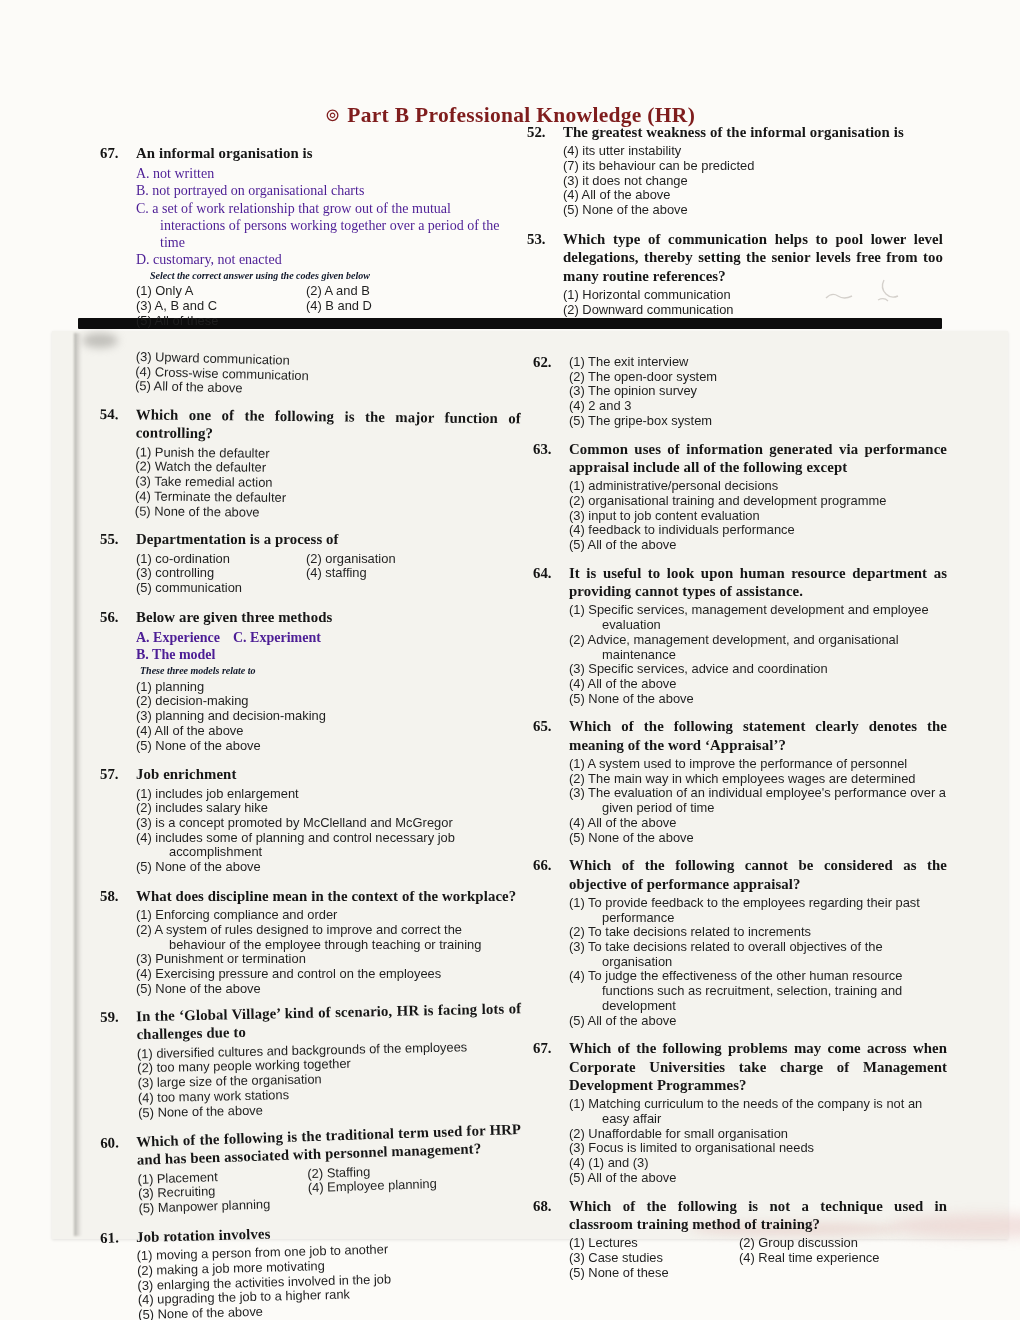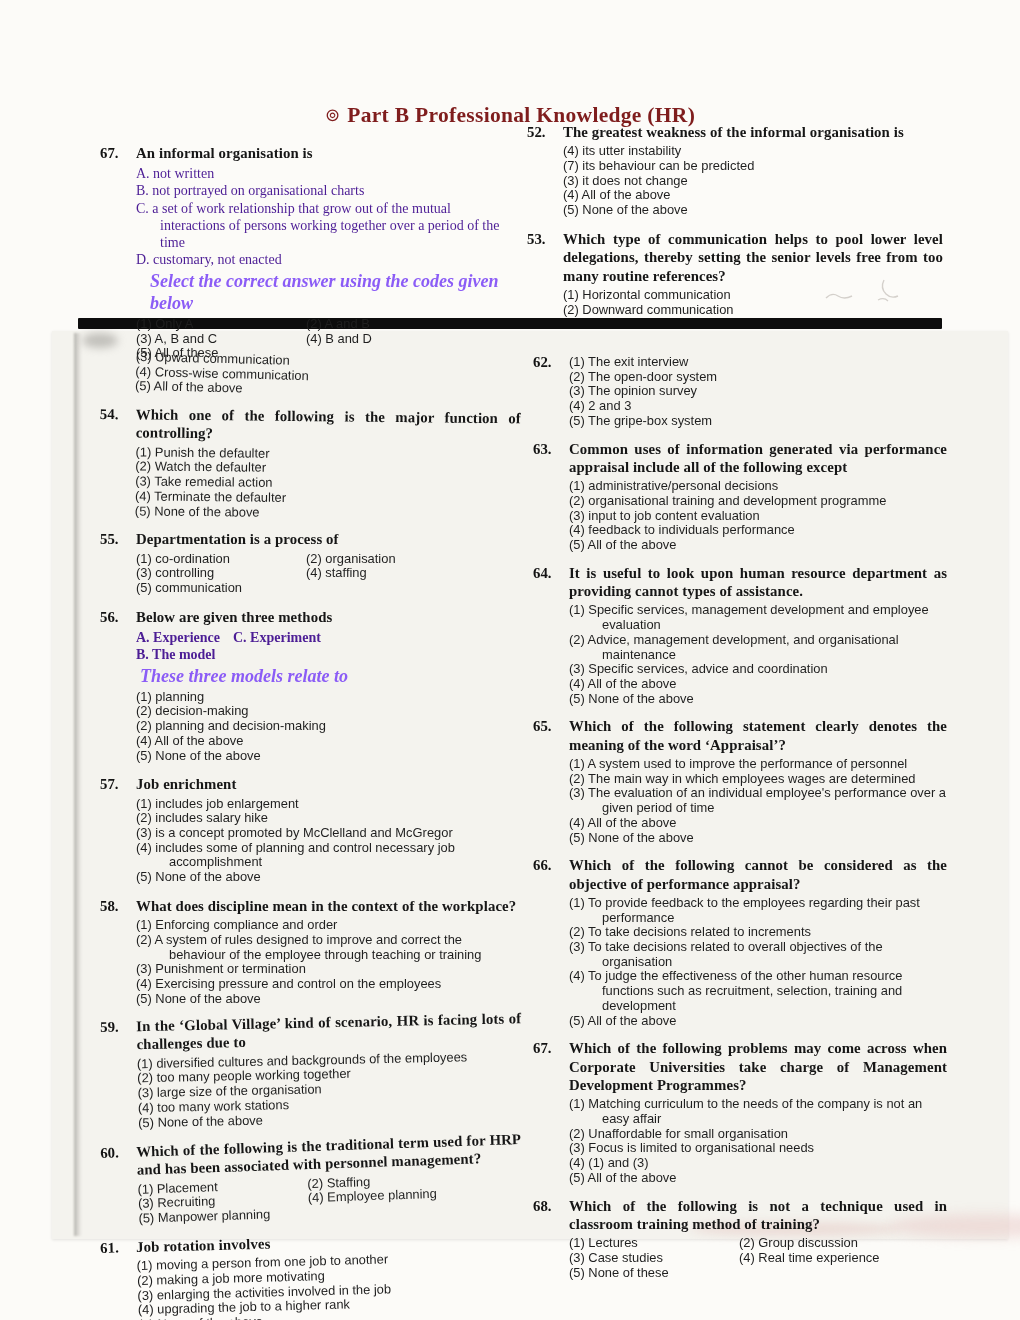--- a/index.html
+++ b/index.html
@@ -48,21 +48,21 @@
     font-size:14.8px; line-height:1.24; color:#131313; }
   .qbody { flex:1; min-width:0; }
   .stem { margin:0 0 3px; font-family:"Liberation Serif", serif; font-weight:700;
     font-size:14.8px; line-height:1.24; text-align:justify; color:#161616; letter-spacing:.1px; }
   .lettered { margin:0; padding-left:24px; text-indent:-24px;
     font-family:Liberation Serif, serif; font-weight:400; font-size:14px; line-height:1.22; color:#4c1d95; }
   .q51-c { max-width:372px; }
   .lettered-grid { display:grid; grid-template-columns:97px 1fr; }
   .lettered-grid .lettered { padding-left:0; text-indent:0; font-weight:700; font-size:14px; }
   .note { margin:2px 0 2px 14px; font-family:"Liberation Serif", serif; font-style:italic;
-    font-weight:700; font-size:18px; line-height:1.25; color:#8b5cf6; }
+    font-weight:700; font-size:10px; line-height:1.25; color:#0f172a; }
   .opts { margin-top:2px; }
   .opt { margin:0; padding-left:33px; text-indent:-33px;
     font-size:12.9px; line-height:1.14; color:#1f1f1f; }
   .opts.two { display:grid; grid-template-columns:166px 1fr; column-gap:4px; }
   .cont .qnum { visibility:hidden; }
 
   
   .tilt-a { transform:rotate(1.4deg);  transform-origin:left top; }
   .tilt-b { transform:rotate(0.6deg);  transform-origin:left top; }
   .tilt-c { transform:rotate(-1.2deg); transform-origin:left top; }
@@ -182,21 +182,21 @@
       <p class="stem">Below are given three methods</p>
       <div class="lettered-grid">
         <p class="lettered">A. Experience</p>
         <p class="lettered">C. Experiment</p>
         <p class="lettered">B. The model</p>
       </div>
       <p class="note" style="margin-left:4px">These three models relate to</p>
       <div class="opts">
         <p class="opt">(1) planning</p>
         <p class="opt">(2) decision-making</p>
-        <p class="opt">(2) planning and decision-making</p>
+        <p class="opt">(3) planning and decision-making</p>
         <p class="opt">(4) All of the above</p>
         <p class="opt">(5) None of the above</p>
       </div>
     </div>
   </div>
 
   <div class="q">
     <span class="qnum">57.</span>
     <div class="qbody">
       <p class="stem">Job enrichment</p>

